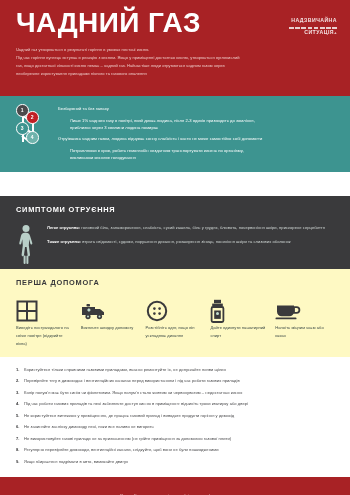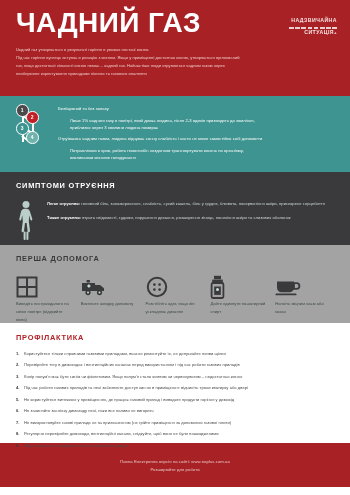--- a/index.html
+++ b/index.html
@@ -70,38 +70,38 @@
 
   .fact-text {
     color:#ffffff; font-size:4.15px; line-height:1.85;
     padding-top:1px; letter-spacing:.05px;
   }
   .fact-ind1 { padding-left:0px; }
   .fact-ind2 { padding-left:12px; }
 
   
   .symptoms {
-    height:73px; background:#3a3a3c; padding:9px 14px 0 16px;
+    height:73px; background:#3a3a3c; padding:9px 14px 0 16px;margin-top:24px;
   }
   .sec-title-light {
     color:#ffffff; font-size:7.4px; font-weight:bold;
     letter-spacing:.75px; margin-bottom:9px;
   }
   .sym-body { display:flex; gap:11px; }
   .silhouette { flex:0 0 20px; padding-top:1px; }
   .sym-items { flex:1; padding-top:1px; }
   .sym-item { margin-bottom:6px; }
   .sym-item p {
     color:#cfd6d4; font-size:4.1px; line-height:1.9; letter-spacing:.05px;
   }
   .sym-item b { color:#ffffff; font-weight:bold; }
 
   
   .firstaid {
-    height:78px; background:#a3a3a3; padding:9px 10px 0 16px;
+    height:88px; background:#fef9c3; padding:9px 10px 0 16px;
   }
   .sec-title-dark {
     color:#3a3a3c; font-size:7.4px; font-weight:bold;
     letter-spacing:.75px; margin-bottom:11px;
   }
   .aid-grid { display:flex; }
   .aid-item { width:20%; padding-right:8px; }
   .aid-ico { height:26px; display:flex; align-items:center; }
   .aid-cap {
     color:#3c4a46; font-size:4.05px; line-height:1.95; letter-spacing:.05px;
@@ -284,21 +284,20 @@
             <rect x="0.5" y="15.4" width="21" height="1.9" rx=".9" fill="#3a3a3c"></rect>
           </svg>
         </div>
         <div class="aid-cap">Напоїть міцним чаєм або какао</div>
       </div>
 
     </div>
   </div>
 
   <div class="prevention">
-    <div class="sec-title-red">ПРОФІЛАКТИКА</div>
 
     <div class="prev-item">
       <span class="prev-num">1.</span>
       <span class="prev-txt">Користуйтеся тільки справними газовими приладами, вчасно ремонтуйте їх, не допускайте появи щілин</span>
     </div>
     <div class="prev-item">
       <span class="prev-num">2.</span>
       <span class="prev-txt">Перевіряйте тягу в димоходах і вентиляційних каналах перед використанням і під час роботи газових приладів</span>
     </div>
     <div class="prev-item">

